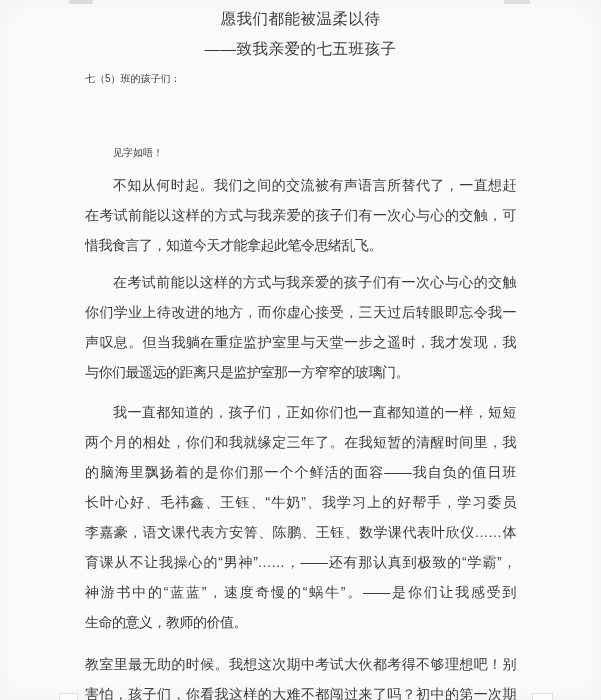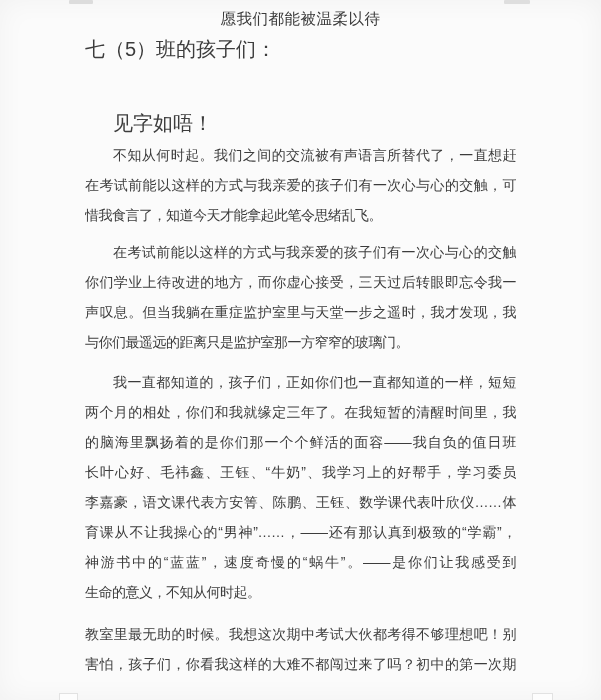--- a/index.html
+++ b/index.html
@@ -24,21 +24,21 @@
   .center-line {
     height: 30px; line-height: 30px;
     text-align: center;
     font-size: 15.5px;
     letter-spacing: 0.5px;
     white-space: nowrap;
     color: #3a3a3a;
   }
   .plain-line {
     height: 30px; line-height: 30px;
-    font-size: 20px;
+    font-size: 10px;
     white-space: nowrap;
     color: #3c3c3c;
   }
   .indent { padding-left: 28px; margin-top: 44px; }
   .paragraph { margin-top: 7px; }
   .paragraph:nth-child(1) { margin-top: 2px; }
   .paragraph:nth-child(3) { margin-top: 10px; }
   .paragraph:nth-child(4) { margin-top: 12px; }
   .line {
     height: 30px; line-height: 30px;
@@ -63,20 +63,21 @@
 
 <div class="photo">
 
   <div class="artifact bar-tl"></div>
   <div class="artifact bar-tr"></div>
   <div class="artifact box-bl"></div>
   <div class="artifact box-br"></div>
 
   <div class="content">
     <div class="center-line">愿我们都能被温柔以待</div>
+    <div class="center-line">——致我亲爱的七五班孩子</div>
     <div class="plain-line">七（5）班的孩子们：</div>
     <div class="plain-line indent">见字如唔！</div>
     <div>
         <div class="paragraph">
           <div class="line first">不知从何时起。我们之间的交流被有声语言所替代了，一直想赶</div>
           <div class="line">在考试前能以这样的方式与我亲爱的孩子们有一次心与心的交触，可</div>
           <div class="line last">惜我食言了，知道今天才能拿起此笔令思绪乱飞。</div>
         </div>
         <div class="paragraph">
           <div class="line first">在考试前能以这样的方式与我亲爱的孩子们有一次心与心的交触</div>
@@ -85,21 +86,21 @@
           <div class="line last">与你们最遥远的距离只是监护室那一方窄窄的玻璃门。</div>
         </div>
         <div class="paragraph">
           <div class="line first">我一直都知道的，孩子们，正如你们也一直都知道的一样，短短</div>
           <div class="line">两个月的相处，你们和我就缘定三年了。在我短暂的清醒时间里，我</div>
           <div class="line">的脑海里飘扬着的是你们那一个个鲜活的面容——我自负的值日班</div>
           <div class="line">长叶心好、毛祎鑫、王钰、“牛奶”、我学习上的好帮手，学习委员</div>
           <div class="line">李嘉豪，语文课代表方安箐、陈鹏、王钰、数学课代表叶欣仪……体</div>
           <div class="line">育课从不让我操心的“男神”……，——还有那认真到极致的“学霸”，</div>
           <div class="line">神游书中的“蓝蓝”，速度奇慢的“蜗牛”。——是你们让我感受到</div>
-          <div class="line last">生命的意义，不知从何时起。</div>
+          <div class="line last">生命的意义，教师的价值。</div>
         </div>
         <div class="paragraph">
           <div class="line">教室里最无助的时候。我想这次期中考试大伙都考得不够理想吧！别</div>
           <div class="line">害怕，孩子们，你看我这样的大难不都闯过来了吗？初中的第一次期</div>
         </div>
       </div>
   </div>
 
 </div>
 

